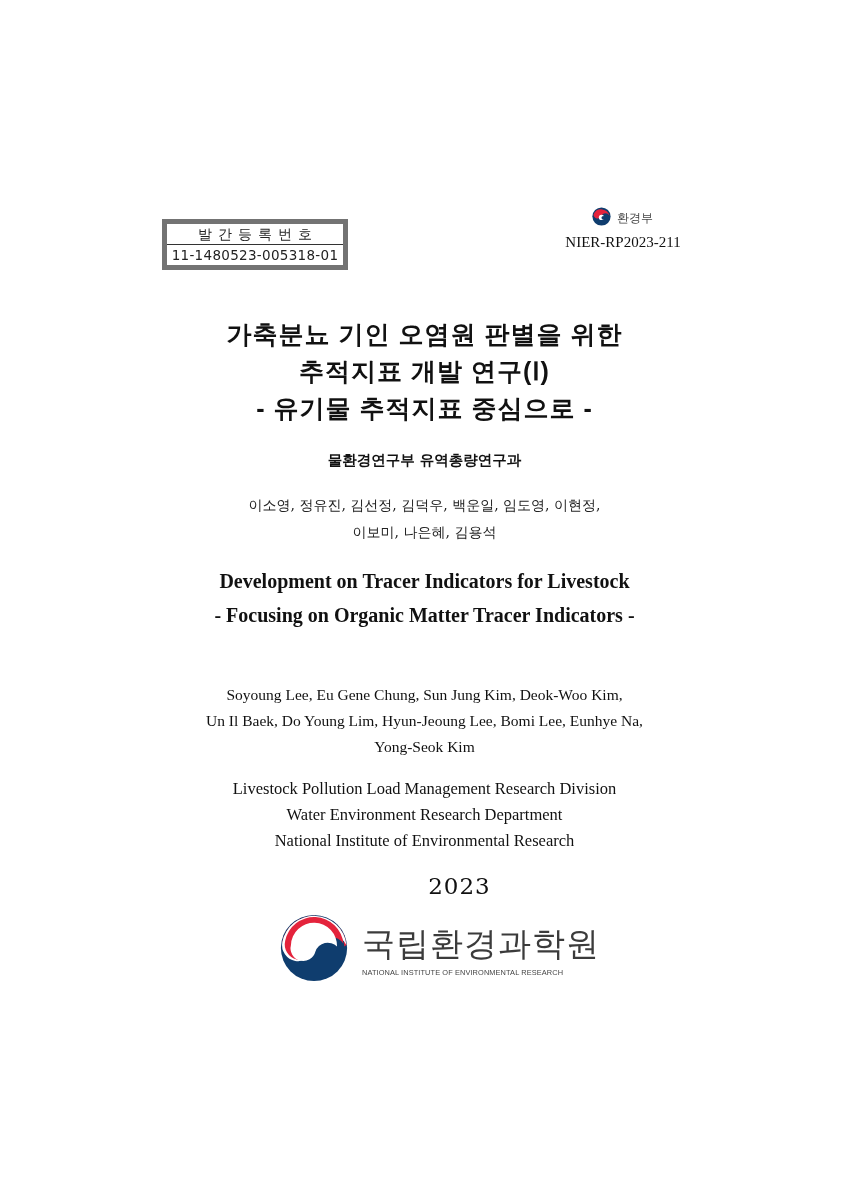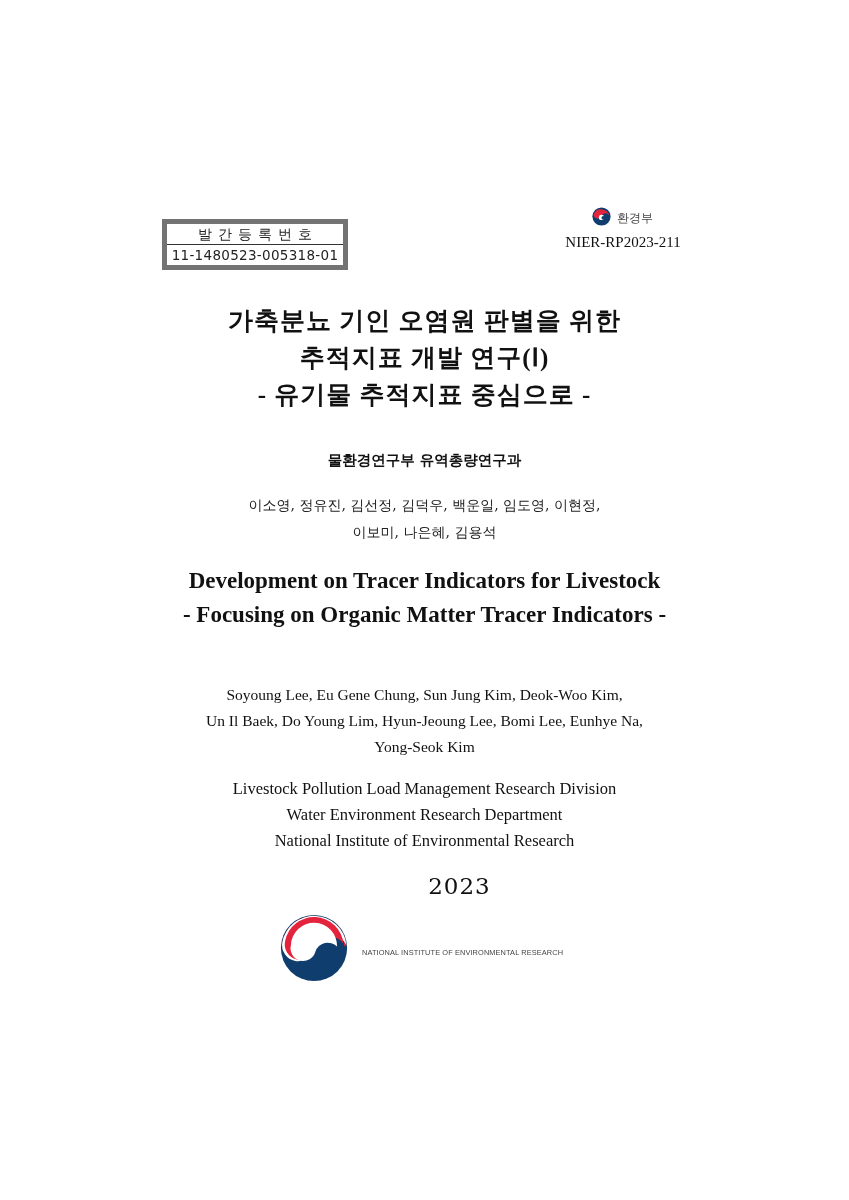--- a/index.html
+++ b/index.html
@@ -12,26 +12,26 @@
   .reg-row { height: 20px; line-height: 20px; text-align: center; font-size: 14px; color: #222; }
   .reg-row.top { border-bottom: 1px solid #333; letter-spacing: 6px; padding-left: 6px; }
   .reg-row.bottom { font-size: 13.5px; letter-spacing: 0.3px; }
 
   
   .ministry { left: 592px; top: 207px; display: flex; align-items: center; gap: 6px; }
   .ministry-name { font-family: "DejaVu Sans", sans-serif; font-size: 12px; color: #444; }
   .report-no { left: 560px; top: 234px; width: 126px; text-align: center; font-family: "Liberation Serif", serif; font-size: 15px; color: #111; }
 
   
-  .kr-title { top: 302px; font-family: Liberation Serif, serif; font-weight: bold; font-size: 25px; line-height: 37px; letter-spacing: 1px; color: #111; }
+  .kr-title { top: 316px; font-family: Liberation Sans, sans-serif; font-weight: bold; font-size: 25px; line-height: 37px; letter-spacing: 1px; color: #111; }
   .kr-dept { top: 451px; font-family: "DejaVu Serif", serif; font-weight: bold; font-size: 14.5px; color: #111; }
   .kr-authors { top: 492px; font-family: "DejaVu Serif", serif; font-size: 14px; line-height: 27px; color: #222; }
 
   
-  .en-title { top: 564px; font-family: "Liberation Serif", serif; font-weight: bold; font-size: 23px; line-height: 34px; color: #111; }
+  .en-title { top: 564px; font-family: "Liberation Serif", serif; font-weight: bold; font-size: 20px; line-height: 34px; color: #111; }
   .en-authors { top: 682px; font-family: "Liberation Serif", serif; font-size: 15.5px; line-height: 26px; color: #111; }
   .en-org { top: 776px; font-family: "Liberation Serif", serif; font-size: 16.5px; line-height: 26px; color: #111; }
 
   .year { top: 873px; font-family: "DejaVu Serif", serif; font-size: 23px; letter-spacing: 1px; color: #111; margin-left: 35px; }
 
   
   .inst-logo { left: 278px; top: 912px; display: flex; align-items: center; gap: 12px; }
   .inst-text { display: flex; flex-direction: column; }
   .inst-kr { font-family: "DejaVu Sans", sans-serif; font-size: 33px; color: #3b3b3b; letter-spacing: 1px; line-height: 40px; }
   .inst-en { font-family: "Liberation Sans", sans-serif; font-size: 7.4px; color: #444; letter-spacing: 0.1px; margin-top: 4px; }
@@ -94,15 +94,16 @@
   <span>
     <svg width="72" height="72" viewBox="0 0 100 100">
       <circle cx="50" cy="50" r="46" fill="#0f3d6e"></circle>
       <path d="M 6 42 A 45 45 0 0 1 95 46 L 92 48 A 40 40 0 0 0 12 44 Z" fill="#e4233c"></path>
       <path d="M 6 42 A 45 45 0 0 1 95 46 A 24 24 0 0 0 50 50 A 22 22 0 0 1 6 42 Z" fill="#ffffff"></path>
       <path d="M 10 40 A 41 41 0 0 1 91 44 A 22 22 0 0 0 52 50 A 20 20 0 0 1 10 40 Z" fill="#e4233c"></path>
       <path d="M 18 46 A 32 32 0 0 1 82 48 A 18 18 0 0 0 52 55 A 17 17 0 0 1 18 46 Z" fill="#ffffff"></path>
     </svg>
   </span>
   <div class="inst-text">
+    <span class="inst-kr">국립환경과학원</span>
     <span class="inst-en">NATIONAL INSTITUTE OF ENVIRONMENTAL RESEARCH</span>
   </div>
 </div>
 
 </body></html>

